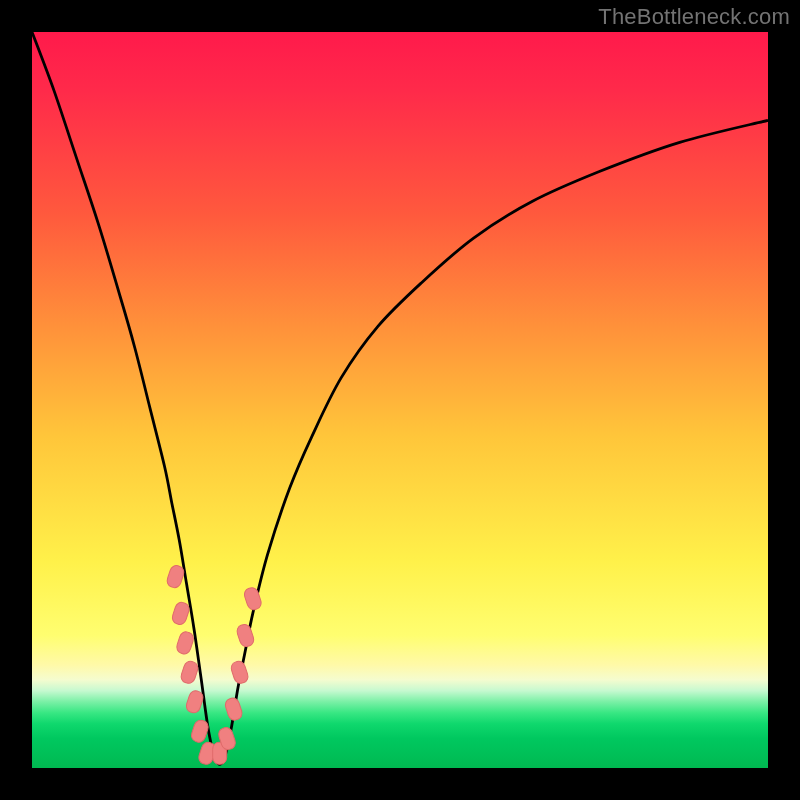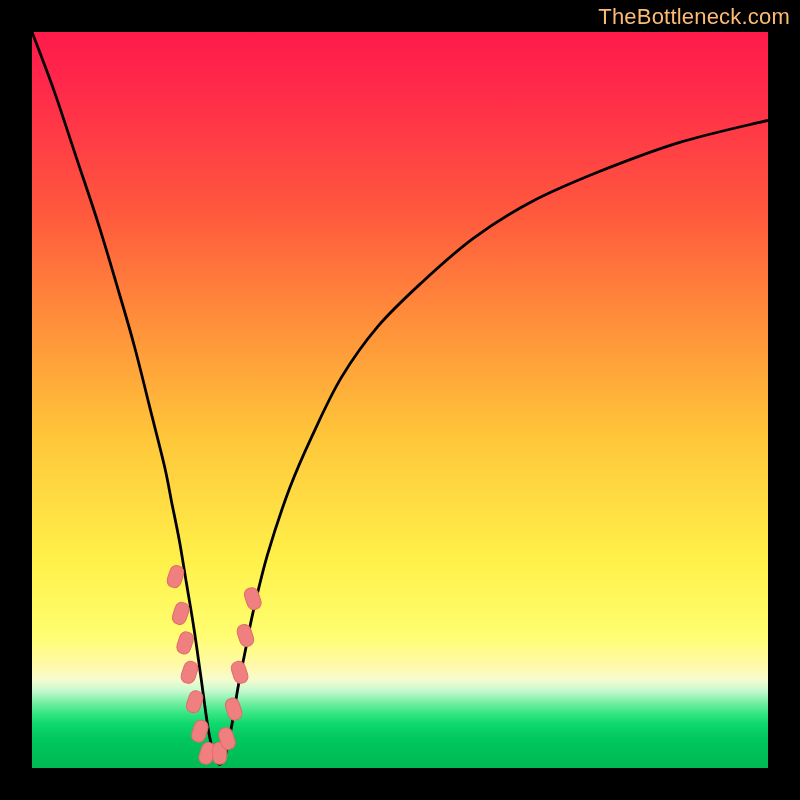--- a/index.html
+++ b/index.html
@@ -40,21 +40,21 @@
       #38e783 92.5%,
       #0fd86d 94%,
       #00c85f 96%,
       #00b951 100%
     );
   }
   .watermark {
     position: absolute;
     top: 4px;
     right: 10px;
-    color: #fdba74;
+    color: #737373;
     font-size: 22px;
     font-weight: 500;
     letter-spacing: 0.2px;
     user-select: none;
   }
   svg.curve {
     position: absolute;
     left: 0;
     top: 0;
     width: 736px;

